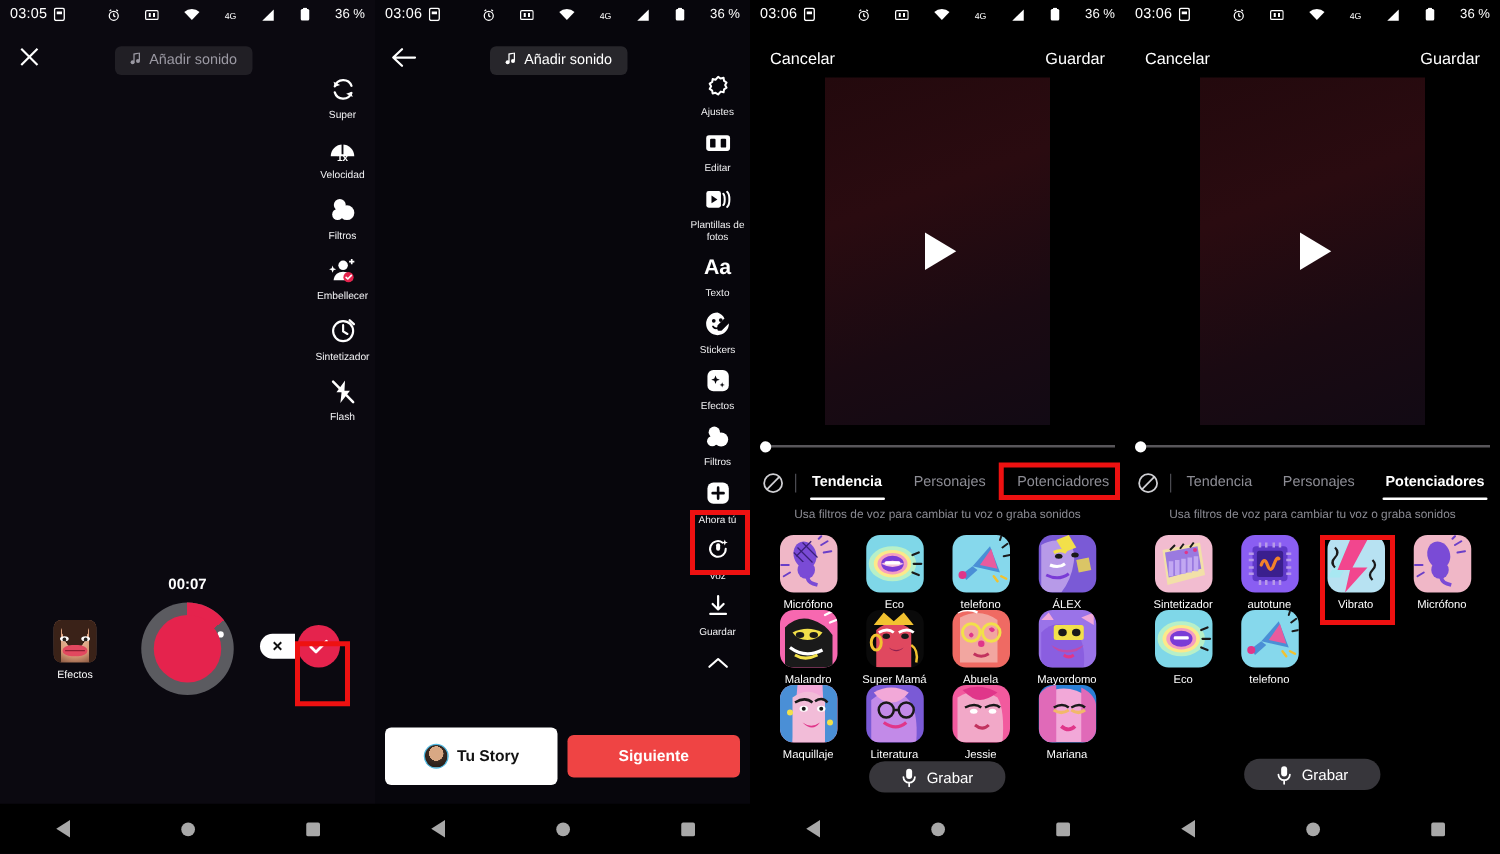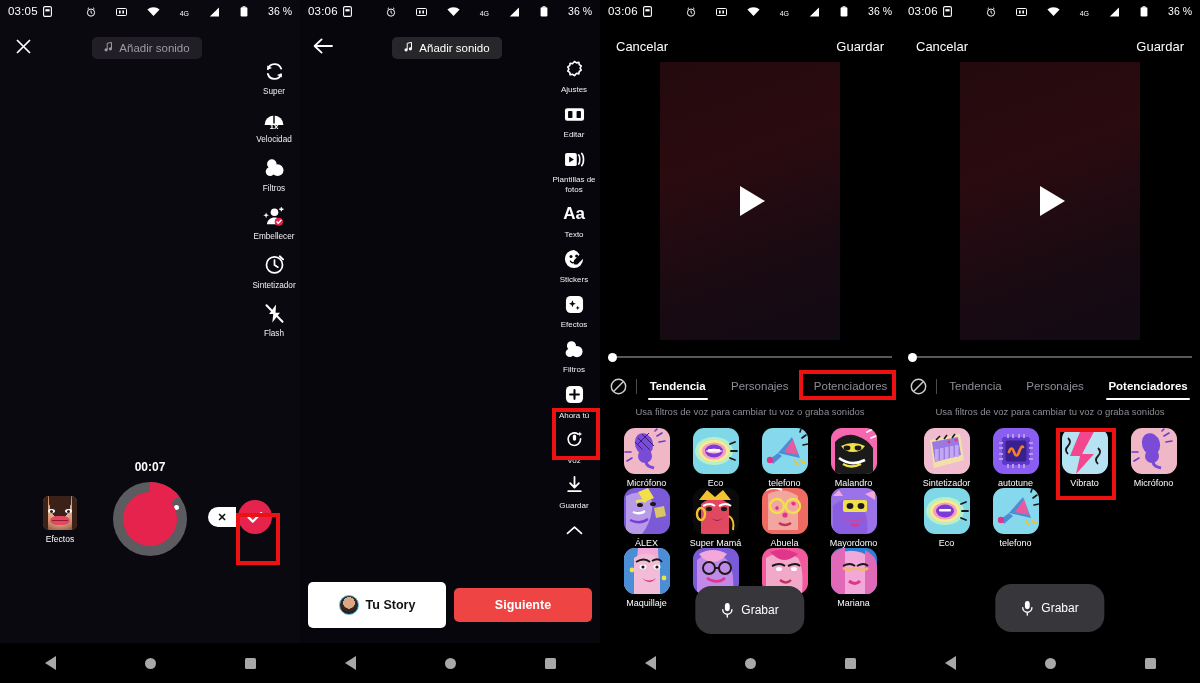--- a/index.html
+++ b/index.html
@@ -144,21 +144,21 @@
 
   .sheet-hint { position: absolute; top: 406px; left: 0; right: 0; text-align: center;
                 color: #8b8b93; font-size: 9.5px; }
   .grid { position: absolute; top: 428px; left: 12px; right: 12px;
           display: grid; grid-template-columns: repeat(4, 1fr); }
   .vcell { display: flex; flex-direction: column; align-items: center; }
   .vthumb { width: 46px; height: 46px; border-radius: 11px; overflow: hidden; position: relative; }
   .vlabel { color: #fff; font-size: 9px; margin-top: 4px; text-align: center; white-space: nowrap; }
 
   .rec-btn { position: absolute; left: 50%; transform: translateX(-50%);
-             height: 48px; padding: 0 26px; border-radius: 16px; background: #37363b;
+             height: 25px; padding: 0 26px; border-radius: 16px; background: #37363b;
              display: flex; align-items: center; justify-content: center; gap: 8px;
              color: #fff; font-size: 12px; z-index: 30; }
   .p3 .rec-btn { bottom: 49px; }
   .p4 .rec-btn { bottom: 51px; }
 </style>
 </head>
 <body>
 
 <div class="stage">
 
@@ -635,48 +635,48 @@
               <path d="M31 11 36 27 22 24z" fill="#e85b9e"></path>
               <path d="M16 25 8 31l3 5 9-8z" fill="#4a8fd6"></path>
               <circle cx="8" cy="32" r="3.2" fill="#e0368a"></circle>
               <path d="M40 10l4-3M41 17l5-1M38 4l1-3" stroke="#1a1a1a" stroke-width="1.6" stroke-linecap="round"></path>
               <path d="M33 33l3 4M39 33l4 2" stroke="#f2c230" stroke-width="2" stroke-linecap="round"></path>
             </svg>
         </div>
         <div class="vlabel">telefono</div>
       </div>
       <div class="vcell">
-        <div class="vthumb" style="background:#f768b0">
-          <svg width="46" height="46" viewBox="0 0 46 46">
-              <path d="M4 14q10-10 22-6 10 3 16 12v26H4z" fill="#1a1a1a"></path>
-              <path d="M10 18q12-6 24 0-4 6-12 6t-12-6z" fill="#f2e04a"></path>
-              <ellipse cx="16" cy="20" rx="3.4" ry="2.4" fill="#1a1a1a"></ellipse>
-              <ellipse cx="27" cy="20" rx="3.4" ry="2.4" fill="#1a1a1a"></ellipse>
-              <path d="M8 30q12 9 26 2" stroke="#fff" stroke-width="2.6" fill="none"></path>
-              <path d="M12 36q8 5 18 0" stroke="#f2e04a" stroke-width="2.4" fill="none"></path>
-              <path d="M36 4l6-3M40 10l5-2" stroke="#fff" stroke-width="1.8" stroke-linecap="round"></path>
-            </svg>
-        </div>
-        <div class="vlabel">Malandro</div>
-      </div>
-
-      <div class="vcell">
         <div class="vthumb" style="background:#7a5ad6">
           <svg width="46" height="46" viewBox="0 0 46 46">
               <path d="M2 8q10-6 20-2 8 4 6 16-2 14-10 24H2z" fill="#b79ae8"></path>
               <path d="M14 4 24 0 30 10 20 14z" fill="#f2e04a"></path>
               <path d="M12 14q6-3 10 0" stroke="#f2e04a" stroke-width="2.6" fill="none"></path>
               <ellipse cx="16" cy="17" rx="3" ry="2" fill="#1a1a1a"></ellipse>
               <ellipse cx="29" cy="16" rx="3" ry="2" fill="#1a1a1a"></ellipse>
               <path d="M9 24q7 3 12-1" stroke="#fff" stroke-width="2.4" fill="none"></path>
               <path d="M6 32q10 5 18-1" stroke="#7a3bd6" stroke-width="2.4" fill="none"></path>
               <path d="M30 20 40 18 42 28 32 30z" fill="#f2e04a" opacity=".8"></path>
             </svg>
         </div>
         <div class="vlabel">ÁLEX</div>
+      </div>
+
+      <div class="vcell">
+        <div class="vthumb" style="background:#f768b0">
+          <svg width="46" height="46" viewBox="0 0 46 46">
+              <path d="M4 14q10-10 22-6 10 3 16 12v26H4z" fill="#1a1a1a"></path>
+              <path d="M10 18q12-6 24 0-4 6-12 6t-12-6z" fill="#f2e04a"></path>
+              <ellipse cx="16" cy="20" rx="3.4" ry="2.4" fill="#1a1a1a"></ellipse>
+              <ellipse cx="27" cy="20" rx="3.4" ry="2.4" fill="#1a1a1a"></ellipse>
+              <path d="M8 30q12 9 26 2" stroke="#fff" stroke-width="2.6" fill="none"></path>
+              <path d="M12 36q8 5 18 0" stroke="#f2e04a" stroke-width="2.4" fill="none"></path>
+              <path d="M36 4l6-3M40 10l5-2" stroke="#fff" stroke-width="1.8" stroke-linecap="round"></path>
+            </svg>
+        </div>
+        <div class="vlabel">Malandro</div>
       </div>
       <div class="vcell">
         <div class="vthumb" style="background:#0a0a0a">
           <svg width="46" height="46" viewBox="0 0 46 46">
               <path d="M8 16q14-12 28 0v30H8z" fill="#e0485f"></path>
               <path d="M6 12 14 2l8 7 8-7 8 10z" fill="#f2c230"></path>
               <path d="M10 18q7-4 12 0" stroke="#fff" stroke-width="2.2" fill="none"></path>
               <path d="M26 18q7-4 12 0" stroke="#fff" stroke-width="2.2" fill="none"></path>
               <ellipse cx="16" cy="21" rx="3" ry="2.2" fill="#1a1a1a"></ellipse>
               <ellipse cx="31" cy="21" rx="3" ry="2.2" fill="#1a1a1a"></ellipse>

